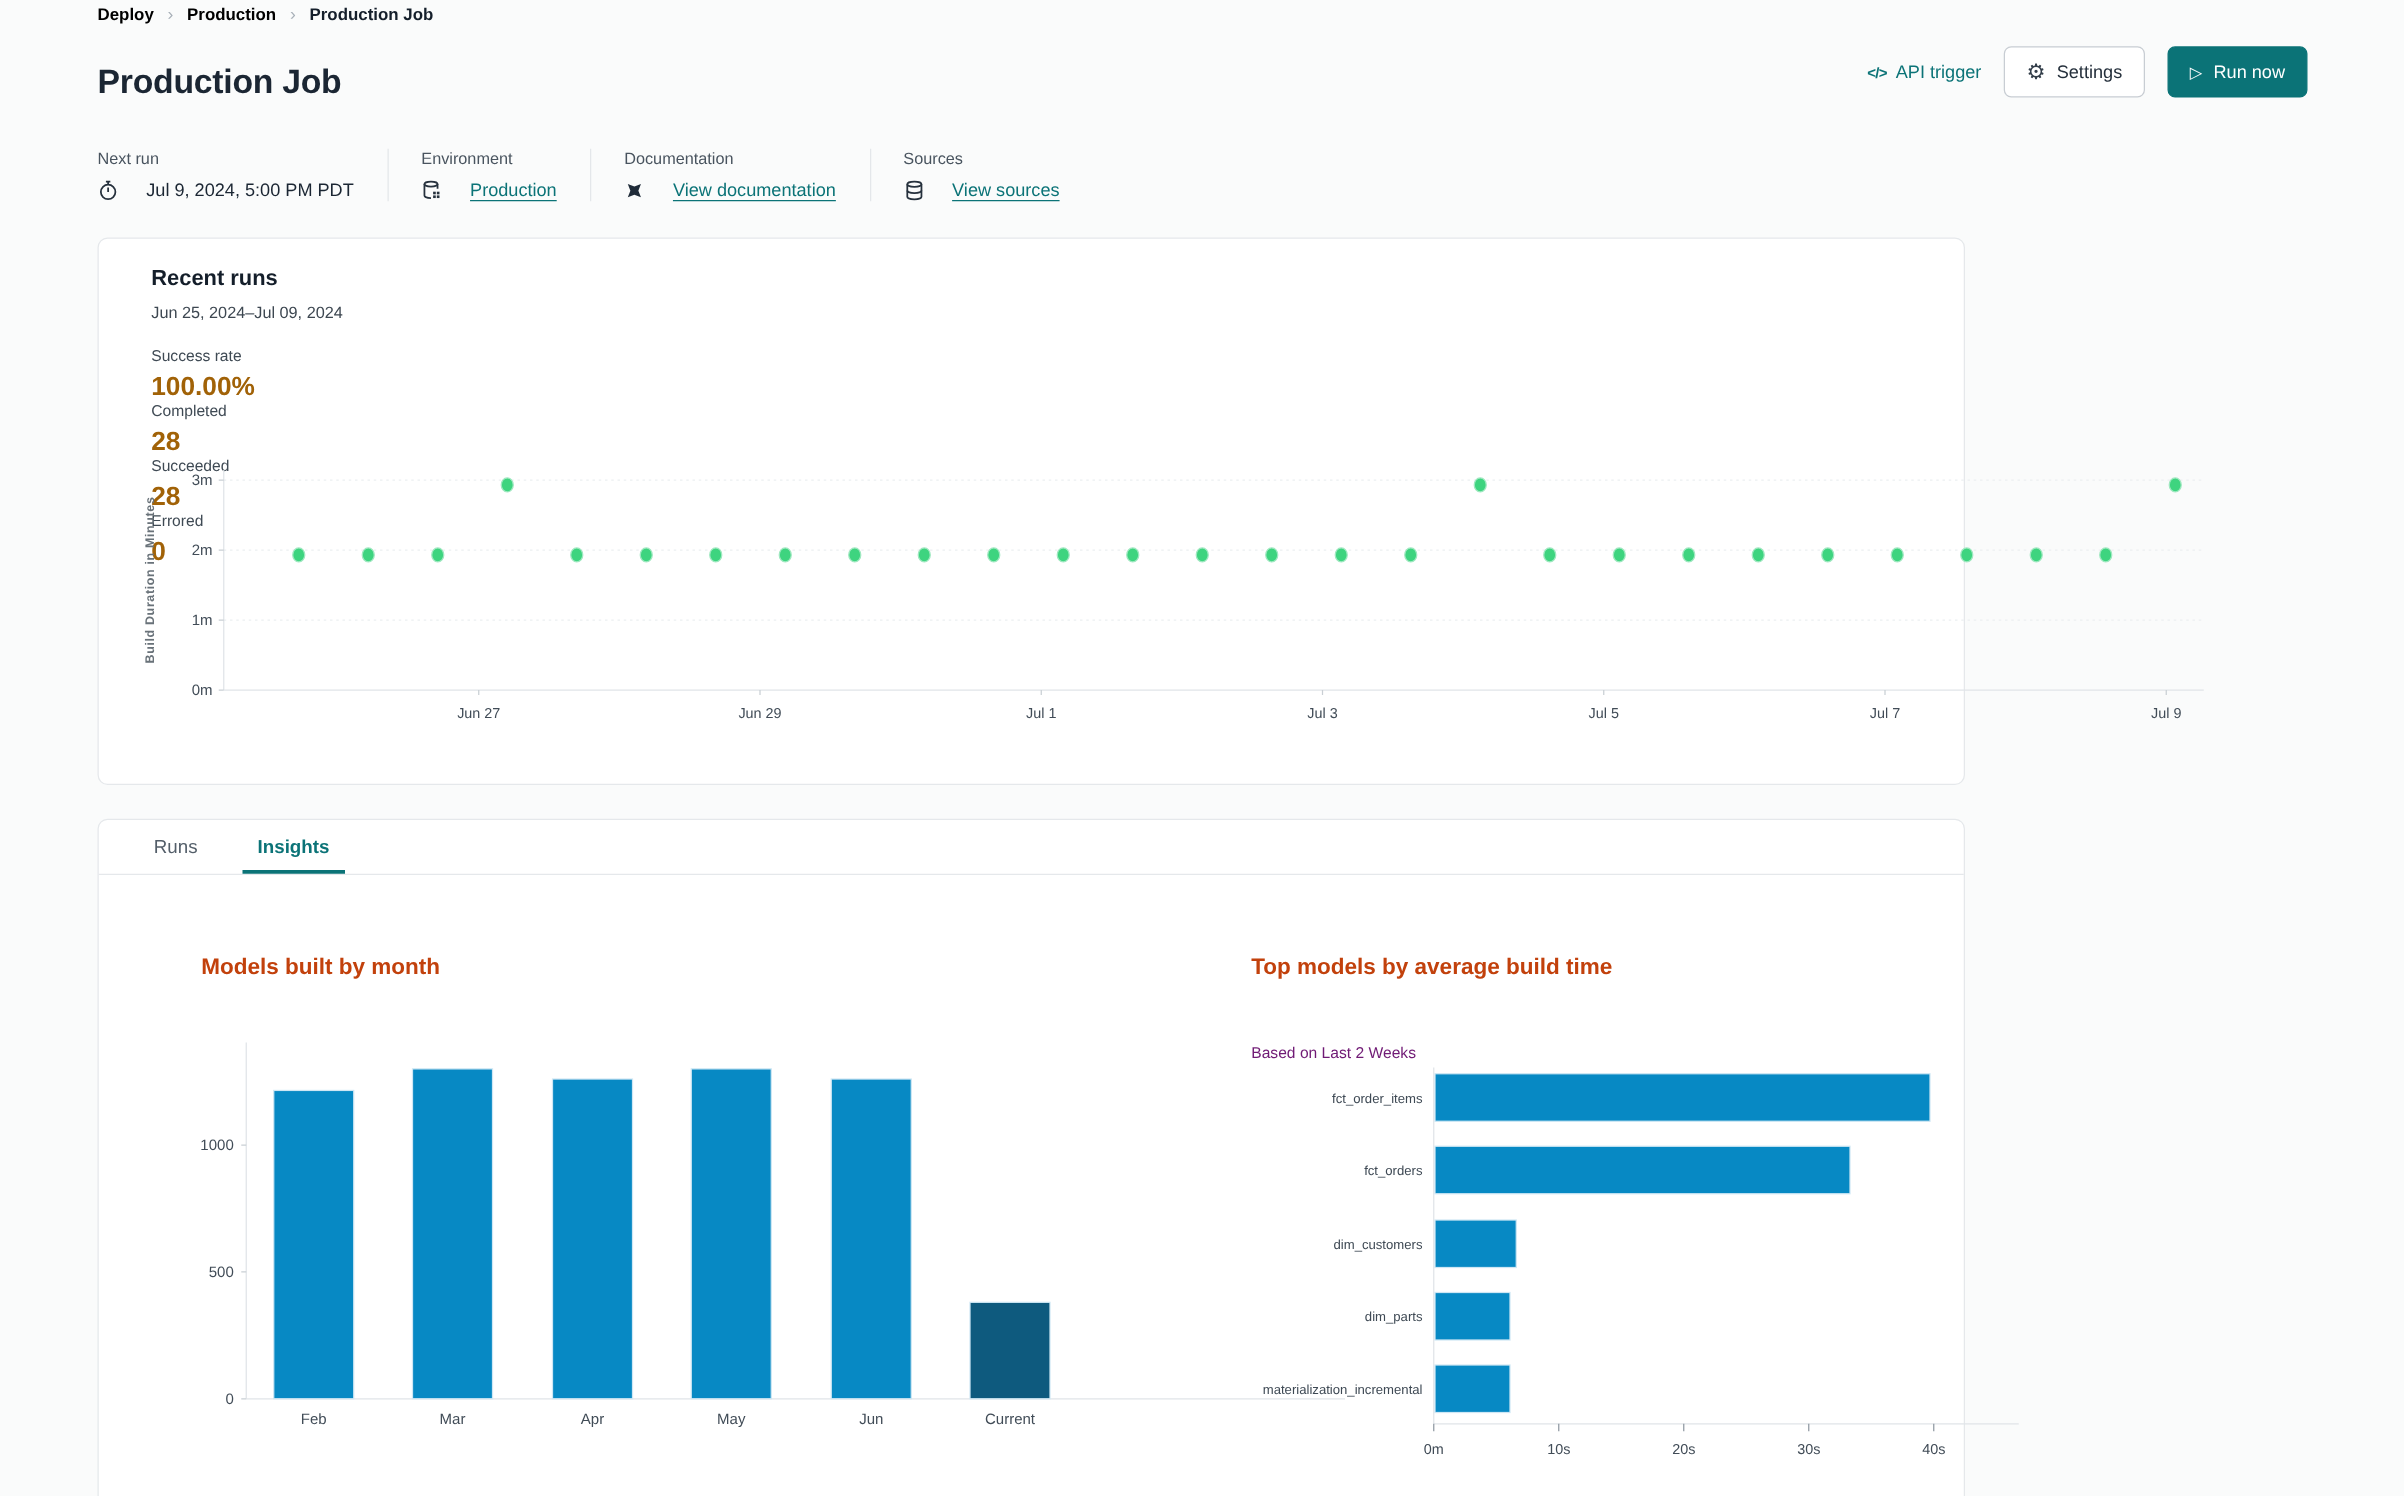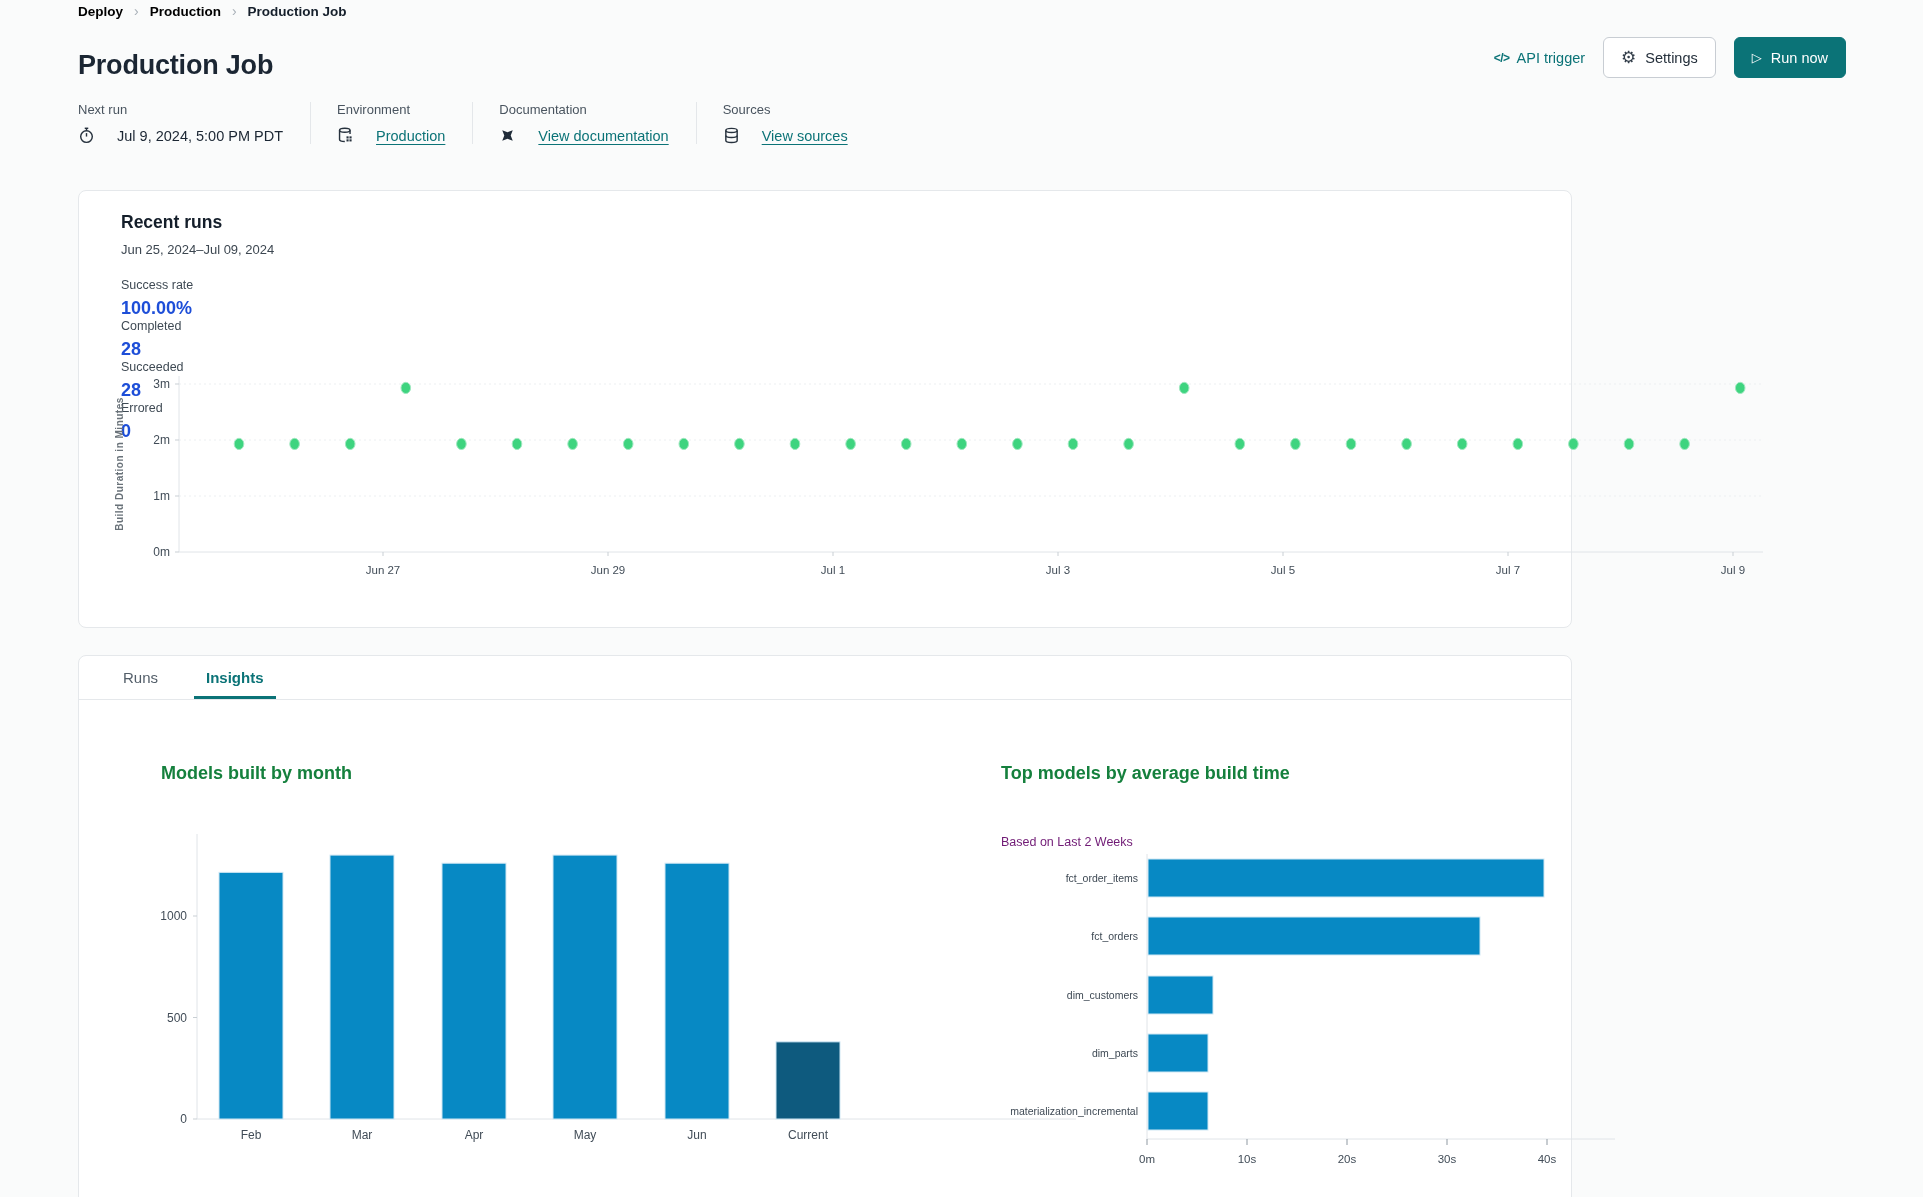--- a/index.html
+++ b/index.html
@@ -25,51 +25,51 @@
   .api-link { display:flex; align-items:center; gap:7px; color:var(--teal); font-size:14.5px; cursor:pointer; }
   .api-glyph { font-size:12px; font-weight:700; letter-spacing:-0.5px; }
   .btn { height:41px; border-radius:6px; display:flex; align-items:center; gap:9px;
          padding:0 17px; font-size:14.5px; cursor:pointer; }
   .btn.secondary { background:#fff; border:1px solid #c8cdd3; color:#242f3b; }
   .btn.primary { background:var(--teal); border:1px solid var(--teal); color:#fff; }
   .gear-glyph { font-size:17px; line-height:1; color:#333e4a; }
   .play-glyph { font-size:13px; line-height:1; }
 
   
-  .info { position:absolute; left:78px; top:102px; display:flex; }
+  .info { position:absolute; left:78px; top:119px; display:flex; }
   .info-col { padding-right:27px; margin-right:26px; border-right:1px solid #e4e7ea; }
   .info-col:last-child { border-right:none; }
   .info-label { font-size:13px; color:#49545f; }
   .info-value { margin-top:10px; display:flex; align-items:center; gap:22px; font-size:14.5px; color:#1b2633; }
   .info-value .ico { display:inline-flex; color:#26313d; }
   a.tlink { color:var(--teal); text-decoration:underline; text-underline-offset:3px; cursor:pointer; }
 
   
   .card { position:absolute; left:78px; width:1494px; background:#fff;
           border:1px solid var(--border); border-radius:8px; }
   .card.recent { top:190px; height:438px; }
   .card.insights { top:655px; height:556px; }
 
   .rr-title { position:absolute; left:42px; top:21px; font-size:17.5px; font-weight:700; color:#141e2a; }
   .rr-date  { position:absolute; left:42px; top:51px; font-size:13px; color:#3d4751; }
   .stats { position:absolute; left:42px; top:87px; display:flex;flex-direction:column; }
   .stat  { min-width:0; }
   .stat:nth-child(1){ width:122px; } .stat:nth-child(2){ width:103px; } .stat:nth-child(3){ width:102px; }
   .stat-label { font-size:12.5px; color:#3f4a54; }
-  .stat-value { margin-top:6px; font-size:18px; font-weight:700; color:#1d4ed8; }
+  .stat-value { margin-top:6px; font-size:21px; font-weight:700; color:#a16207; }
 
   svg.chart { position:absolute; left:0; top:0; }
 
   
   .tabs { height:44px; border-bottom:1px solid var(--border); display:flex; padding-left:32px; }
   .tab { padding:13px 12px 10px; margin-right:24px; font-size:15px; color:#535e69;
          border-bottom:3px solid transparent; cursor:pointer; }
   .tab.active { color:var(--teal); font-weight:700; border-bottom-color:var(--teal); }
 
-  .chart-title { position:absolute; font-size:18px; font-weight:700; color:#15803d; }
+  .chart-title { position:absolute; font-size:18px; font-weight:700; color:#c2410c; }
   .chart-title.left  { left:82px;  top:107px; }
   .chart-title.right { left:922px; top:107px; }
   .chart-sub { position:absolute; left:922px; top:139px; font-size:12.5px; color:#701a75;margin-top:40px; }
 </style>
 </head>
 <body>
 
 <nav class="crumbs">
   <span class="crumb">Deploy</span>
   <span class="crumb-sep">›</span>

